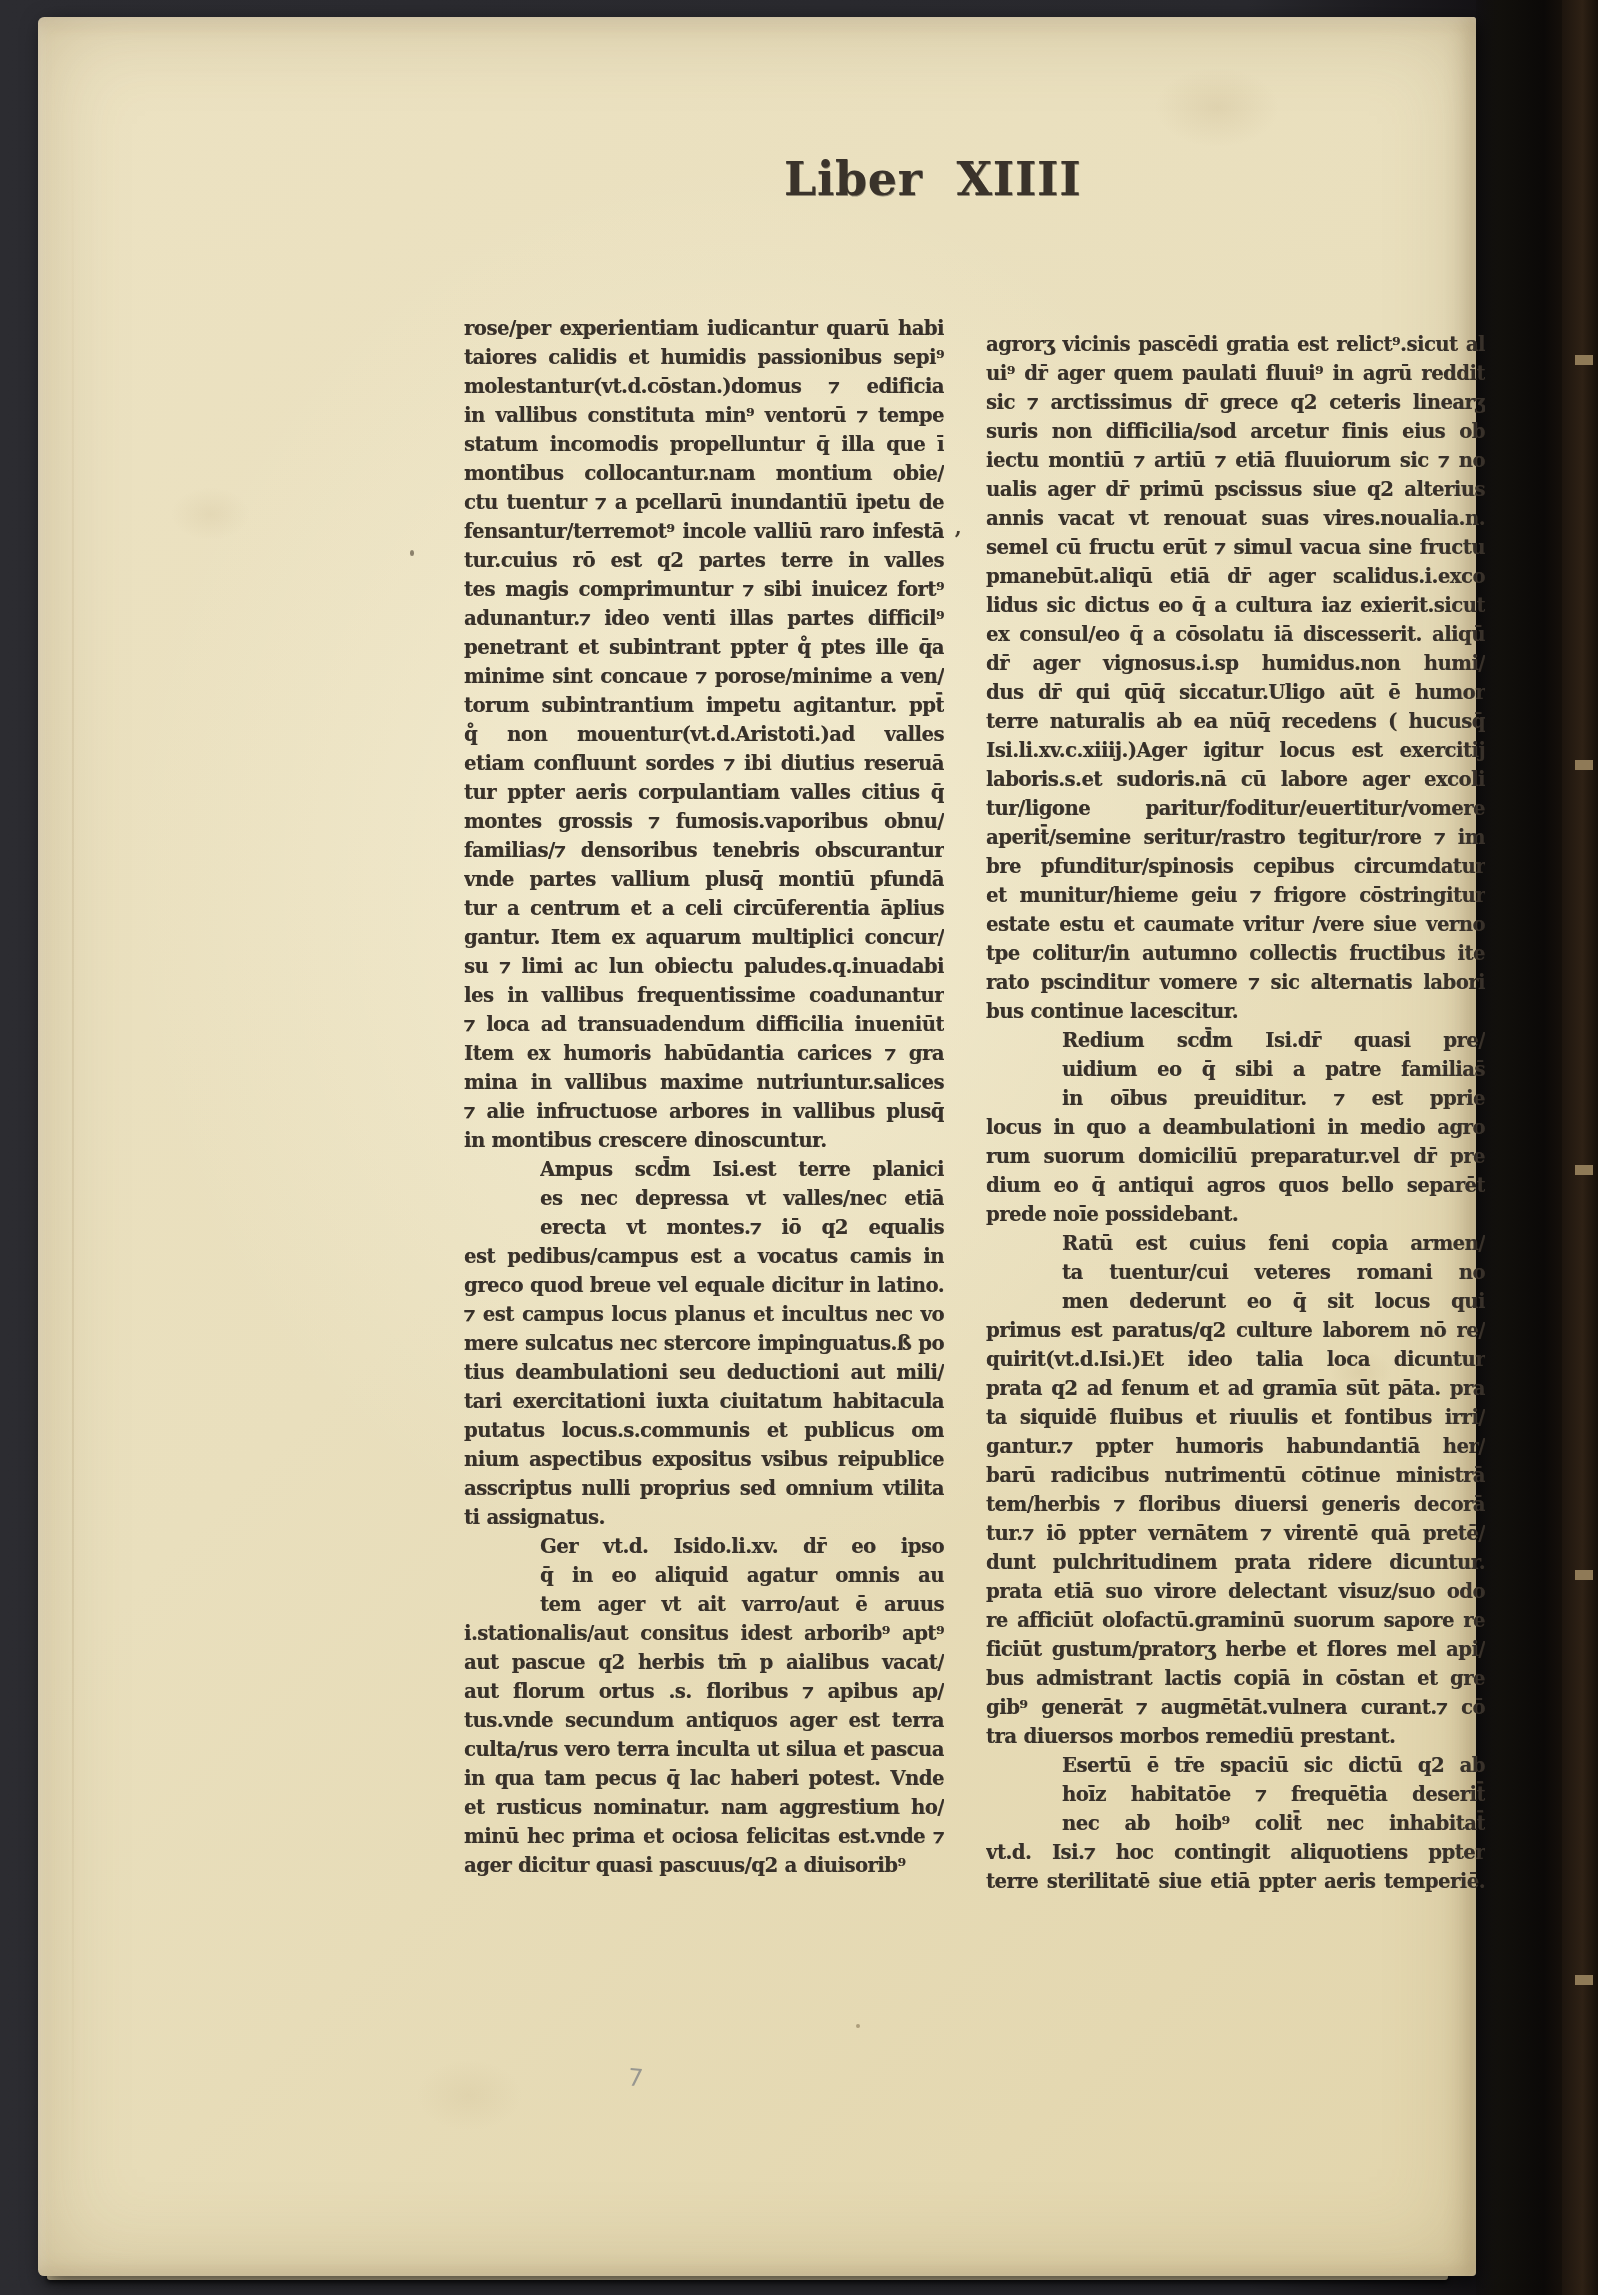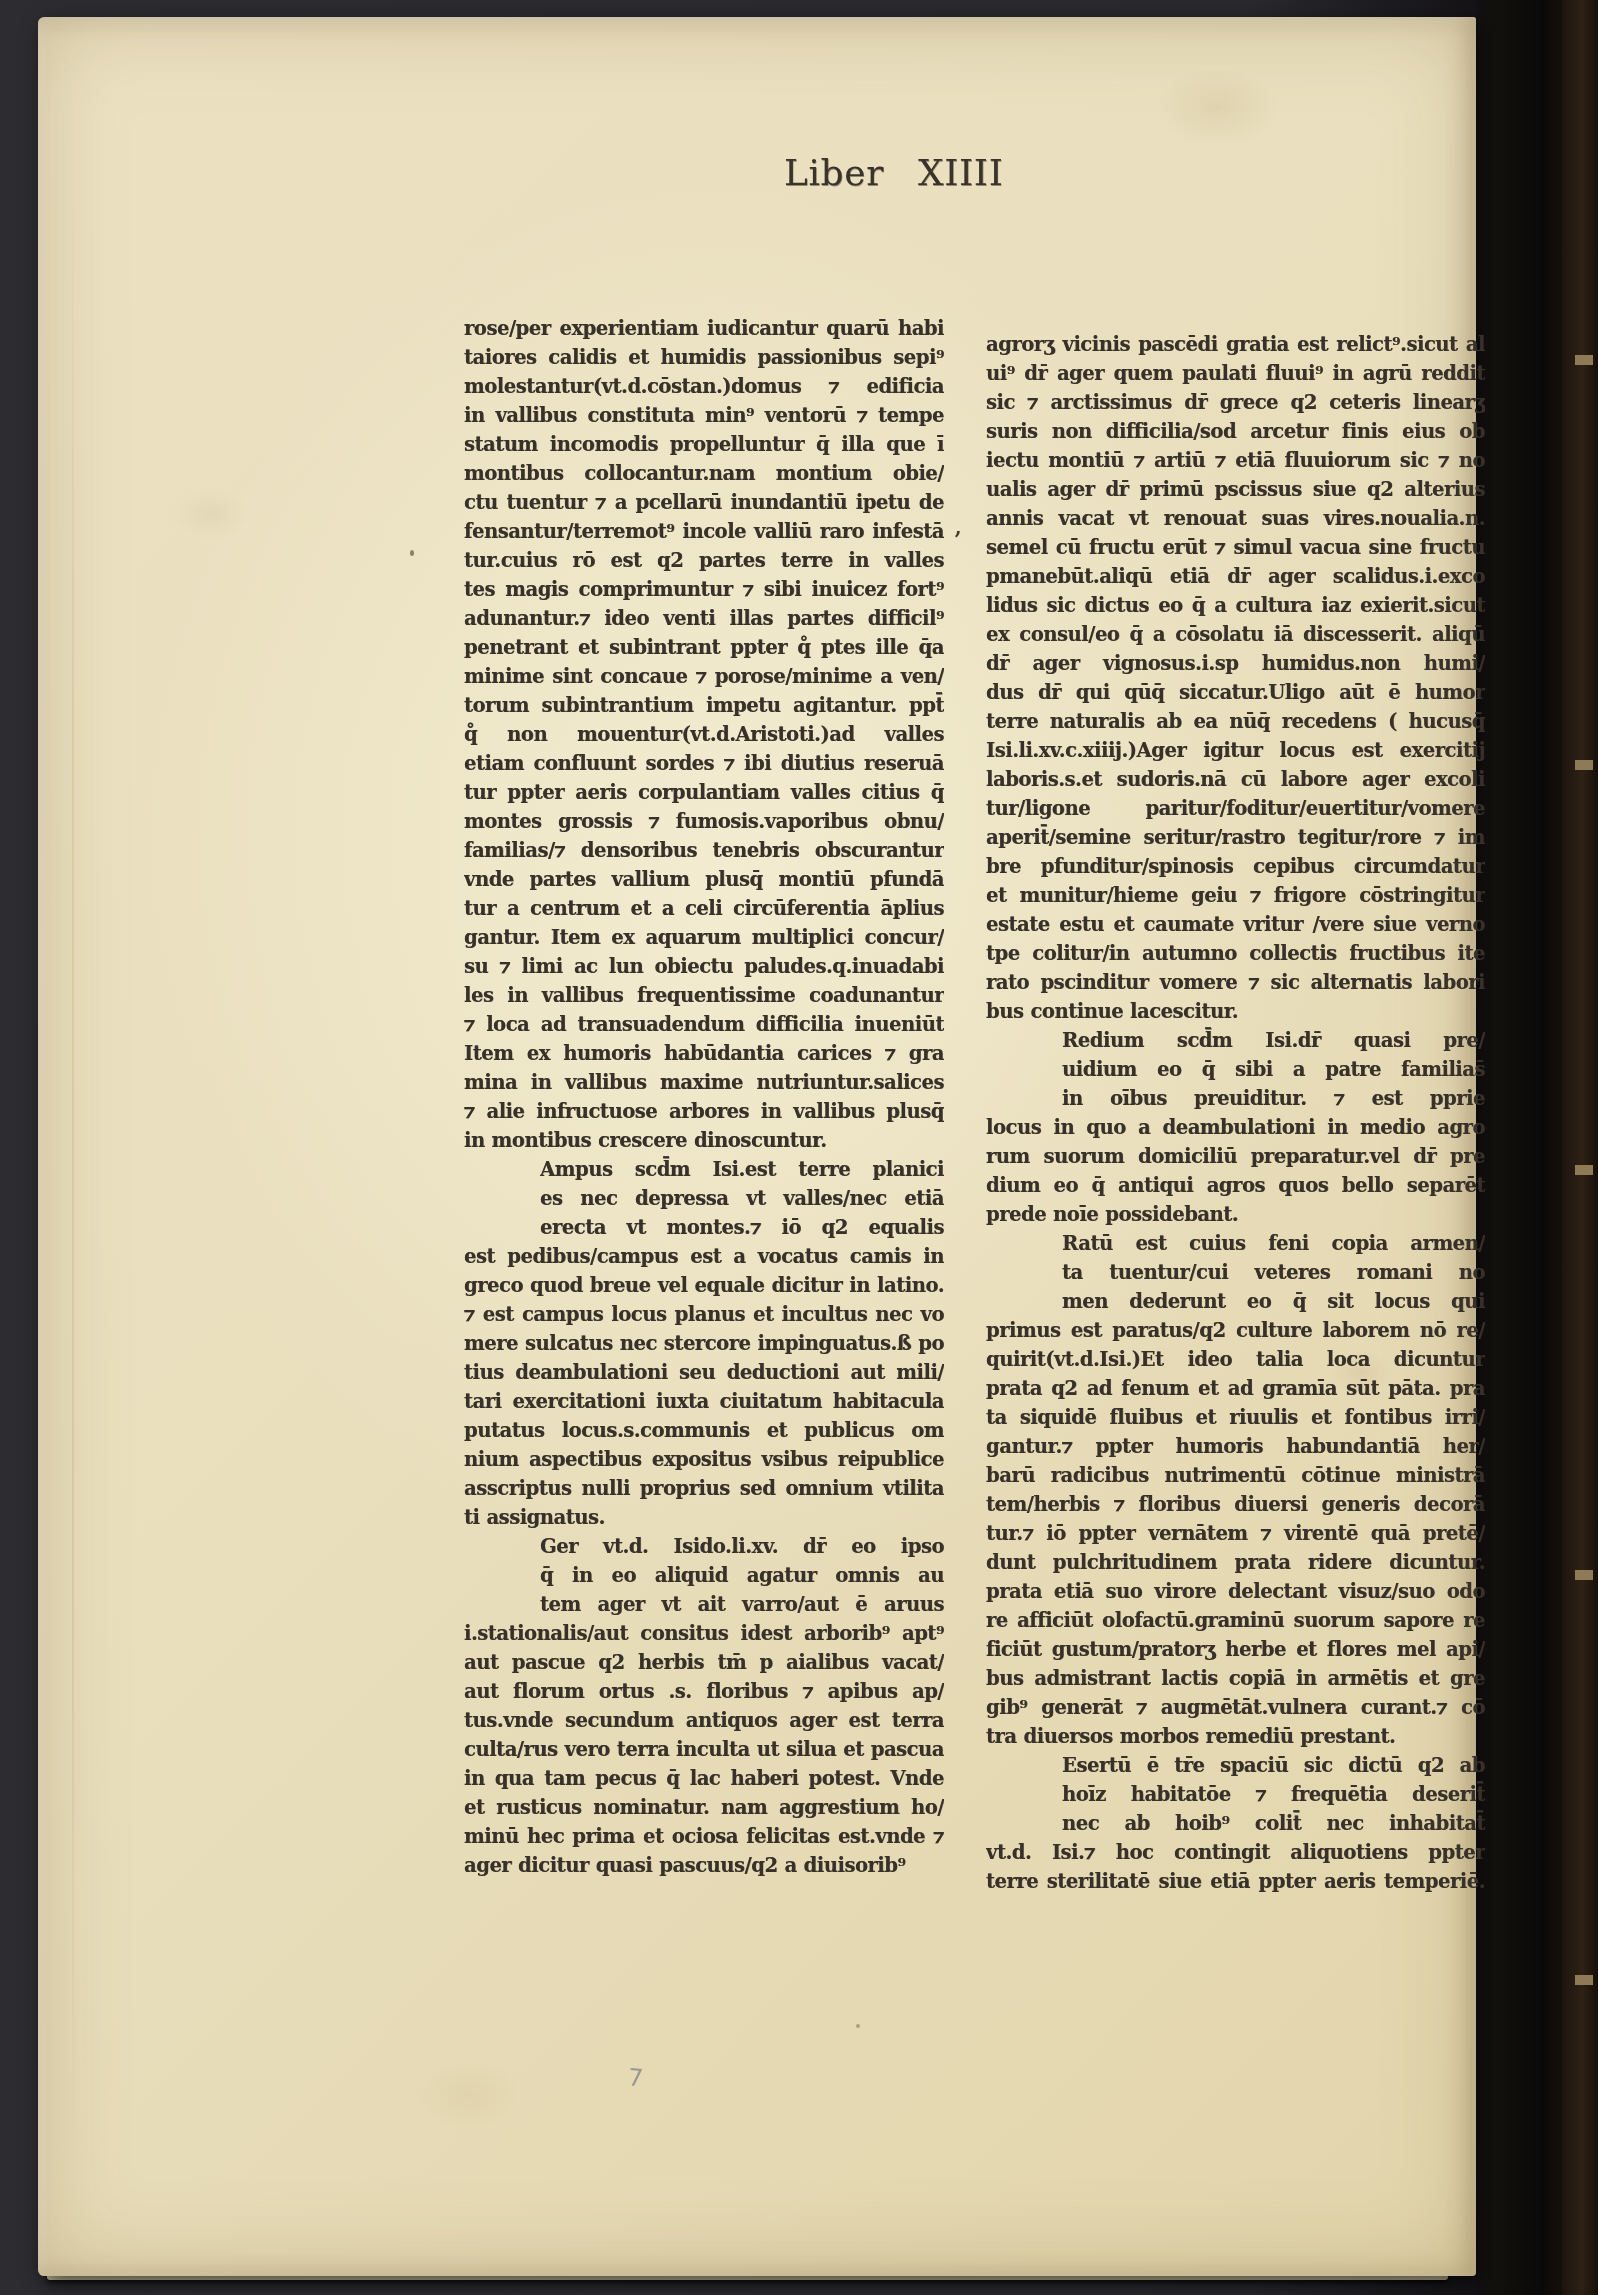--- a/index.html
+++ b/index.html
@@ -24,21 +24,21 @@
                      6.3px 7.6px 21.5px rgba(0,0,0,.65);}
   .paper::after{content:"";position:absolute;left:34px;top:0;width:1.9px;height:100%;
                 background:linear-gradient(180deg,rgba(120,95,55,0) 4%,rgba(120,95,55,.10) 30%,rgba(120,95,55,.12) 70%,rgba(120,95,55,0) 96%);}
   .right-dark{position:absolute;left:1476px;top:0;width:123px;height:2295px;
               background:linear-gradient(90deg,rgba(10,8,6,.2) 0%,#12100c 18%,#0b0908 55%,#1c140c 80%,#090705 100%);}
   .spine{position:absolute;right:0;top:0;width:37px;height:2295px;background:linear-gradient(90deg,#1d150e,#2e2115 55%,#140e08);}
   .spine-threads{position:absolute;left:12.7px;top:0;width:18px;height:100%;
               background:repeating-linear-gradient(180deg,rgba(0,0,0,0) 0 355px,#8f7a57 355px 365px,rgba(0,0,0,0) 365px 405px);}
   
   .header{position:absolute;left:784px;top:152px;display:flex;gap:34px;
-          font-size:36px;font-weight:400;color:#3a332b;letter-spacing:0.6px;
+          font-size:46px;font-weight:700;color:#3a332b;letter-spacing:0.6px;
           text-shadow:0.6px 0.6px 0.6px rgba(58,51,43,.5);}
   
   .col{position:absolute;color:#38312a;}
   .col-left {left:464px; top:286px; width:480px;margin-top:28px;}
   .col-right{left:986px;top:290px; width:499px;margin-top:40px;}
   .line{position:relative;height:29px;line-height:29px;overflow:hidden;
         font-size:19.6px;font-weight:700;letter-spacing:-0.5px;word-spacing:0.6px;
         text-align:justify;text-align-last:justify;
         text-shadow:0.3px 0.3px 0.4px rgba(54,46,37,.55);}
   .line.end{text-align-last:left;}
@@ -165,21 +165,21 @@
       <div class="line"><span class="lt">prata q2 ad fenum et ad gramīa sūt pāta. pra</span></div>
       <div class="line"><span class="lt">ta siquidē fluibus et riuulis et fontibus irri/</span></div>
       <div class="line"><span class="lt">gantur.⁊ ppter humoris habundantiā her/</span></div>
       <div class="line"><span class="lt">barū radicibus nutrimentū cōtinue ministrā</span></div>
       <div class="line"><span class="lt">tem/herbis ⁊ floribus diuersi generis decorā</span></div>
       <div class="line"><span class="lt">tur.⁊ iō ppter vernātem ⁊ virentē quā pretē/</span></div>
       <div class="line"><span class="lt">dunt pulchritudinem prata ridere dicuntur.</span></div>
       <div class="line"><span class="lt">prata etiā suo virore delectant visuz/suo odo</span></div>
       <div class="line"><span class="lt">re afficiūt olofactū.graminū suorum sapore re</span></div>
       <div class="line"><span class="lt">ficiūt gustum/pratorʒ herbe et flores mel api/</span></div>
-      <div class="line"><span class="lt">bus admistrant lactis copiā in armētis et gre</span></div>
+      <div class="line"><span class="lt">bus admistrant lactis copiā in cōstan et gre</span></div>
       <div class="line"><span class="lt">gib⁹ generāt ⁊ augmētāt.vulnera curant.⁊ cō</span></div>
       <div class="line end"><span class="lt">tra diuersos morbos remediū prestant.</span></div>
       <div class="line ind"><span class="lt">Esertū ē tr̄e spaciū sic dictū q2 ab</span></div>
       <div class="line ind"><span class="lt">hoīz habitatōe ⁊ frequētia deserit̄</span></div>
       <div class="line ind"><span class="lt">nec ab hoib⁹ colit̄ nec inhabitat̄</span></div>
       <div class="line"><span class="lt">vt.d. Isi.⁊ hoc contingit aliquotiens ppter</span></div>
       <div class="line"><span class="lt">terre sterilitatē siue etiā ppter aeris temperiē.</span></div>
     </div>
 
   <div class="gutter-mark">’</div>

